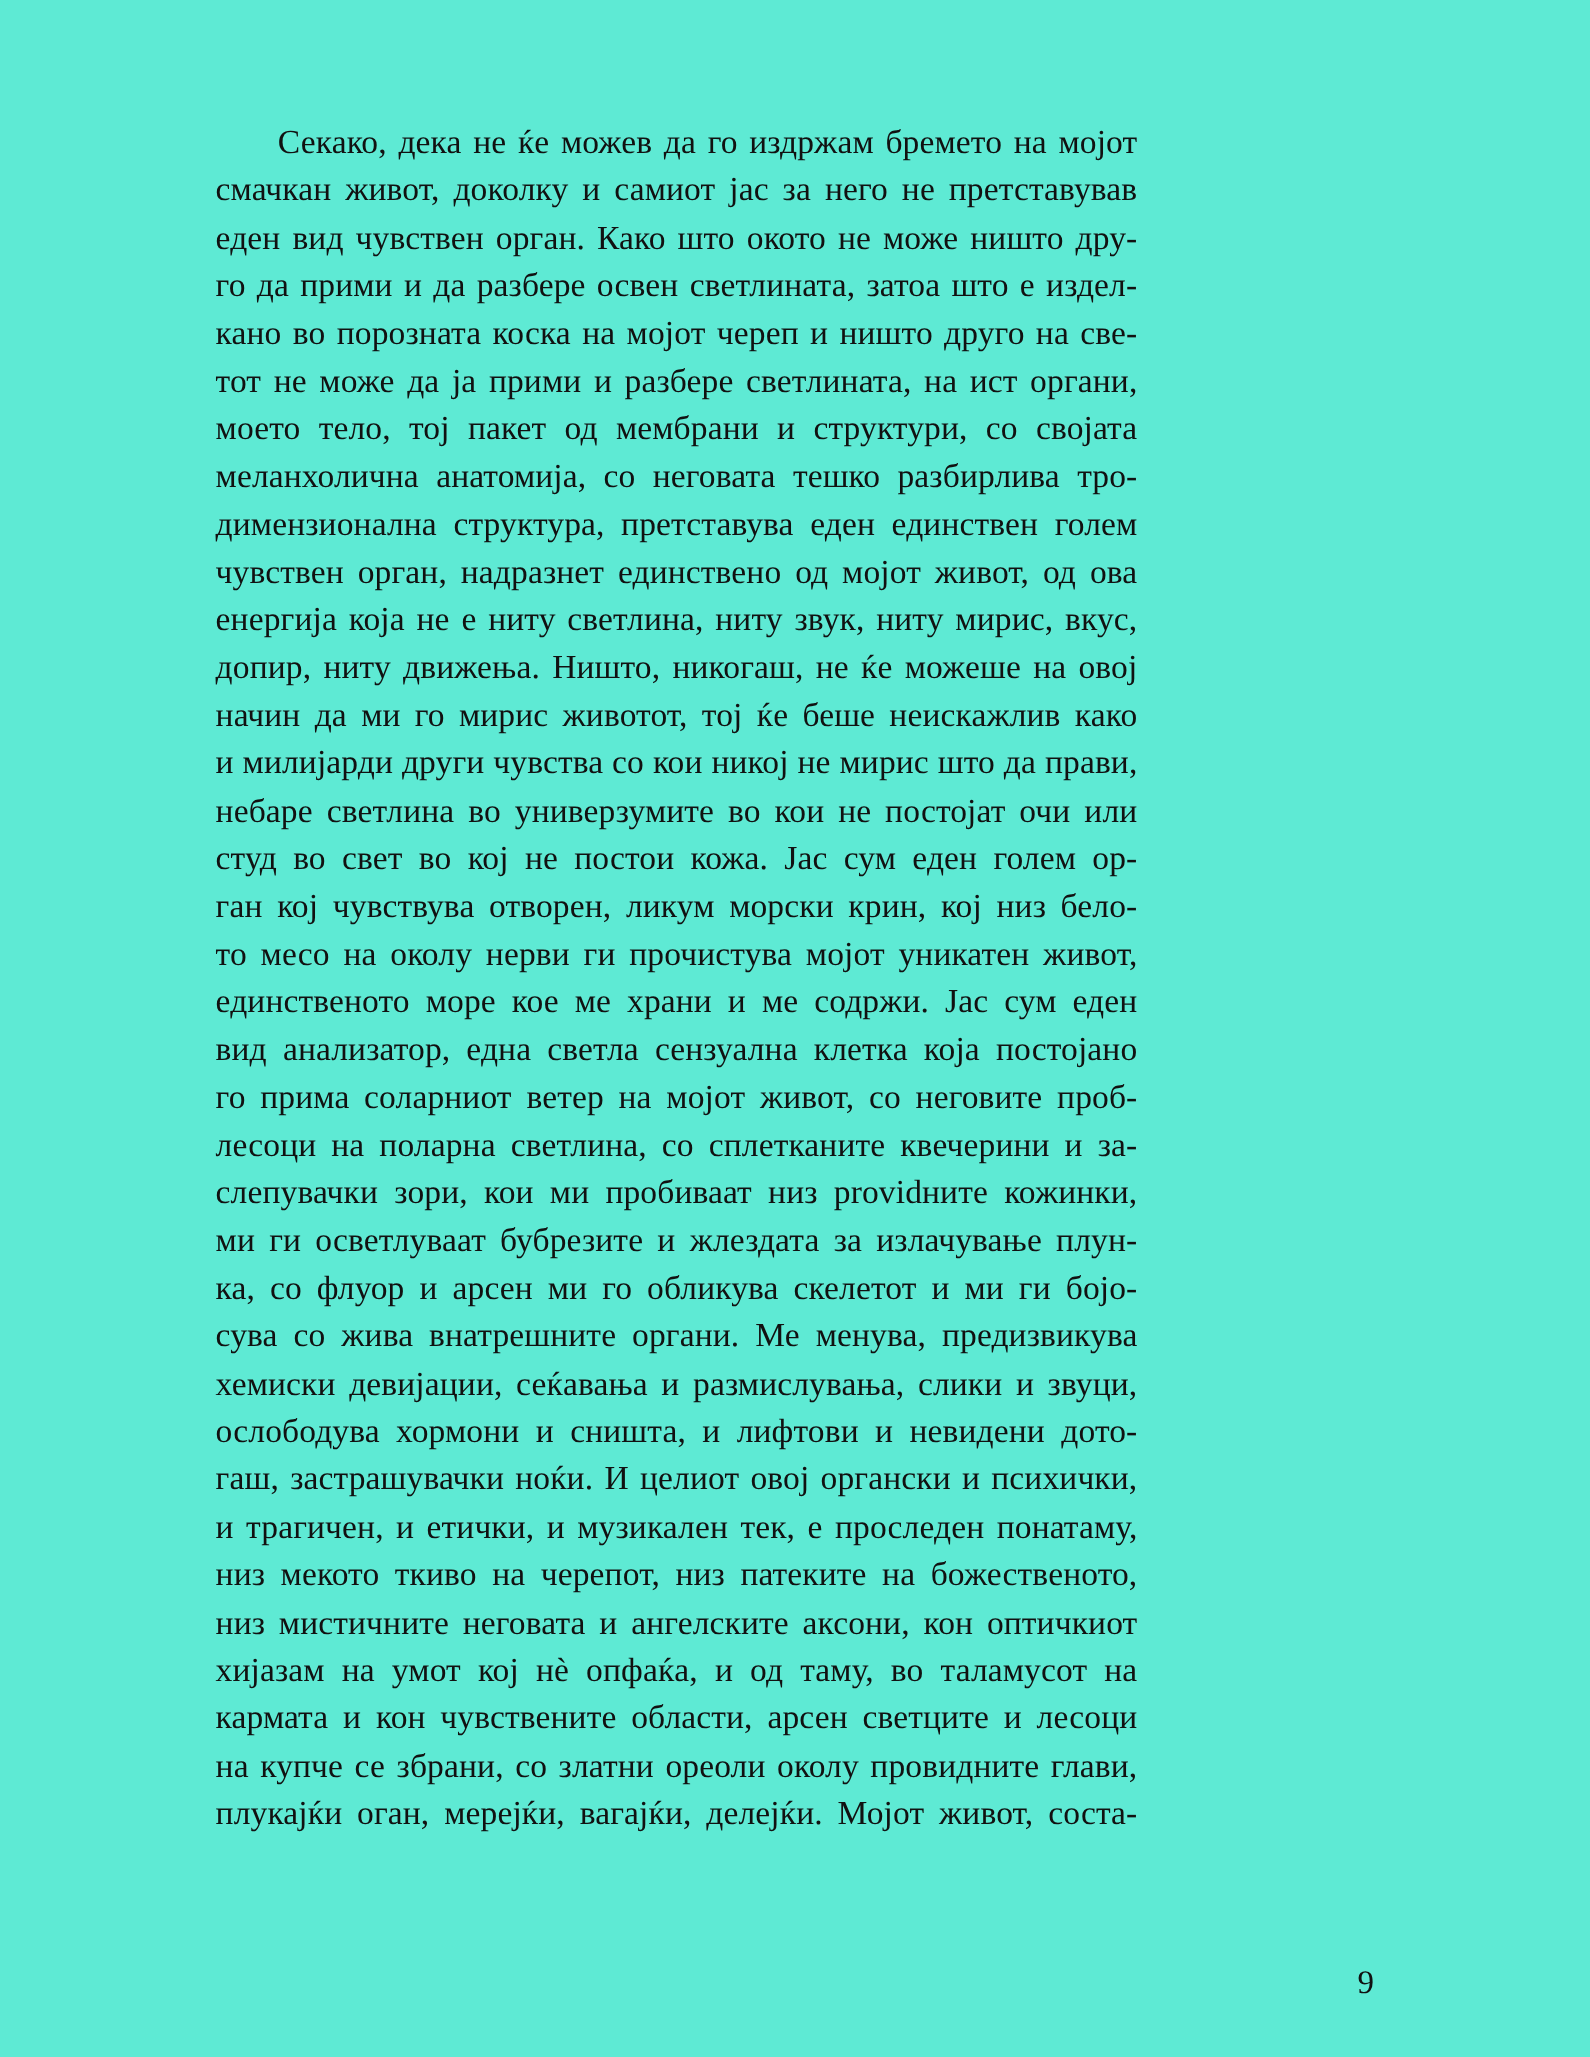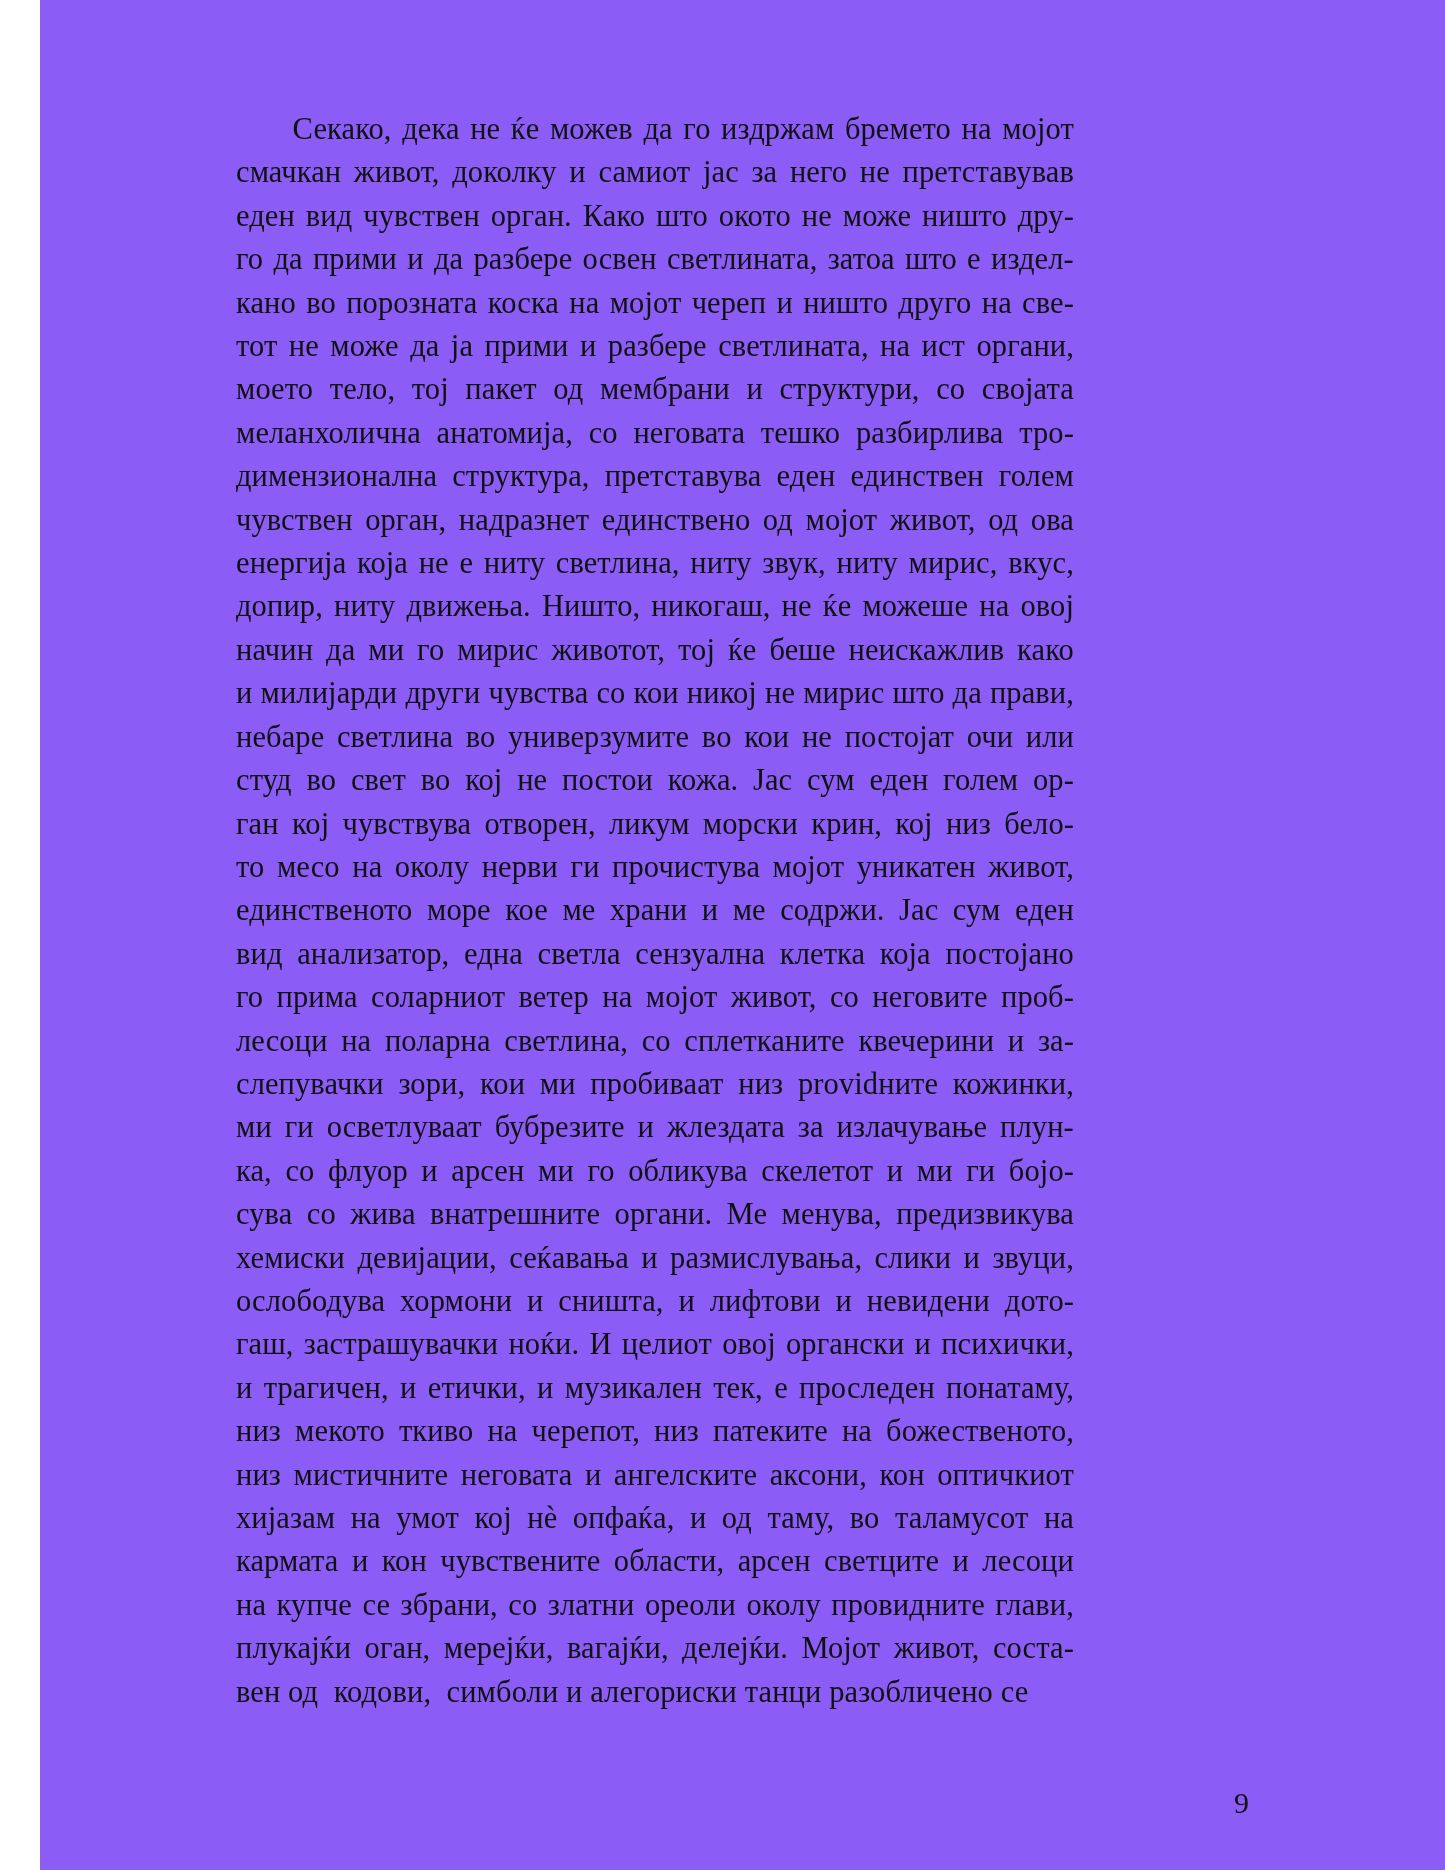--- a/index.html
+++ b/index.html
@@ -13,22 +13,21 @@
     height: 1870px;
     position: relative;
     font-family: "Liberation Serif", "DejaVu Serif", serif;
     color: #111111;
     overflow: hidden;
   }
 
   #page {
     position: absolute;
     inset: 0;
-    background: #8b5cf6;
-    margin-left: 40px;
+    background: #5eead4;
   }
 
   #text-block {
     position: absolute;
     left: 196px;
     top: 108px;
     width: 838px;
   }
 
   
@@ -104,18 +103,17 @@
       <div class="line"><span class="w">хемиски</span><span class="w">девијации,</span><span class="w">сеќавања</span><span class="w">и</span><span class="w">размислувања,</span><span class="w">слики</span><span class="w">и</span><span class="w">звуци,</span></div>
       <div class="line"><span class="w">ослободува</span><span class="w">хормони</span><span class="w">и</span><span class="w">сништа,</span><span class="w">и</span><span class="w">лифтови</span><span class="w">и</span><span class="w">невидени</span><span class="w">дото-</span></div>
       <div class="line"><span class="w">гаш,</span><span class="w">застрашувачки</span><span class="w">ноќи.</span><span class="w">И</span><span class="w">целиот</span><span class="w">овој</span><span class="w">органски</span><span class="w">и</span><span class="w">психички,</span></div>
       <div class="line"><span class="w">и</span><span class="w">трагичен,</span><span class="w">и</span><span class="w">етички,</span><span class="w">и</span><span class="w">музикален</span><span class="w">тек,</span><span class="w">е</span><span class="w">проследен</span><span class="w">понатаму,</span></div>
       <div class="line"><span class="w">низ</span><span class="w">мекото</span><span class="w">ткиво</span><span class="w">на</span><span class="w">черепот,</span><span class="w">низ</span><span class="w">патеките</span><span class="w">на</span><span class="w">божественото,</span></div>
       <div class="line"><span class="w">низ</span><span class="w">мистичните</span><span class="w">неговата</span><span class="w">и</span><span class="w">ангелските</span><span class="w">аксони,</span><span class="w">кон</span><span class="w">оптичкиот</span></div>
       <div class="line"><span class="w">хијазам</span><span class="w">на</span><span class="w">умот</span><span class="w">кој</span><span class="w">нè</span><span class="w">опфаќа,</span><span class="w">и</span><span class="w">од</span><span class="w">таму,</span><span class="w">во</span><span class="w">таламусот</span><span class="w">на</span></div>
       <div class="line"><span class="w">кармата</span><span class="w">и</span><span class="w">кон</span><span class="w">чувствените</span><span class="w">области,</span><span class="w">арсен</span><span class="w">светците</span><span class="w">и</span><span class="w">лесоци</span></div>
       <div class="line"><span class="w">на</span><span class="w">купче</span><span class="w">се</span><span class="w">збрани,</span><span class="w">со</span><span class="w">златни</span><span class="w">ореоли</span><span class="w">околу</span><span class="w">провидните</span><span class="w">глави,</span></div>
       <div class="line"><span class="w">плукајќи</span><span class="w">оган,</span><span class="w">мерејќи,</span><span class="w">вагајќи,</span><span class="w">делејќи.</span><span class="w">Мојот</span><span class="w">живот,</span><span class="w">соста-</span></div>
-      <div class="line flush"><span class="w">вен од  кодови,  симболи и алегориски танци разобличено се</span></div>
     </div>
 
   <div id="folio">9</div>
 
 </div>
 
 </body></html>

